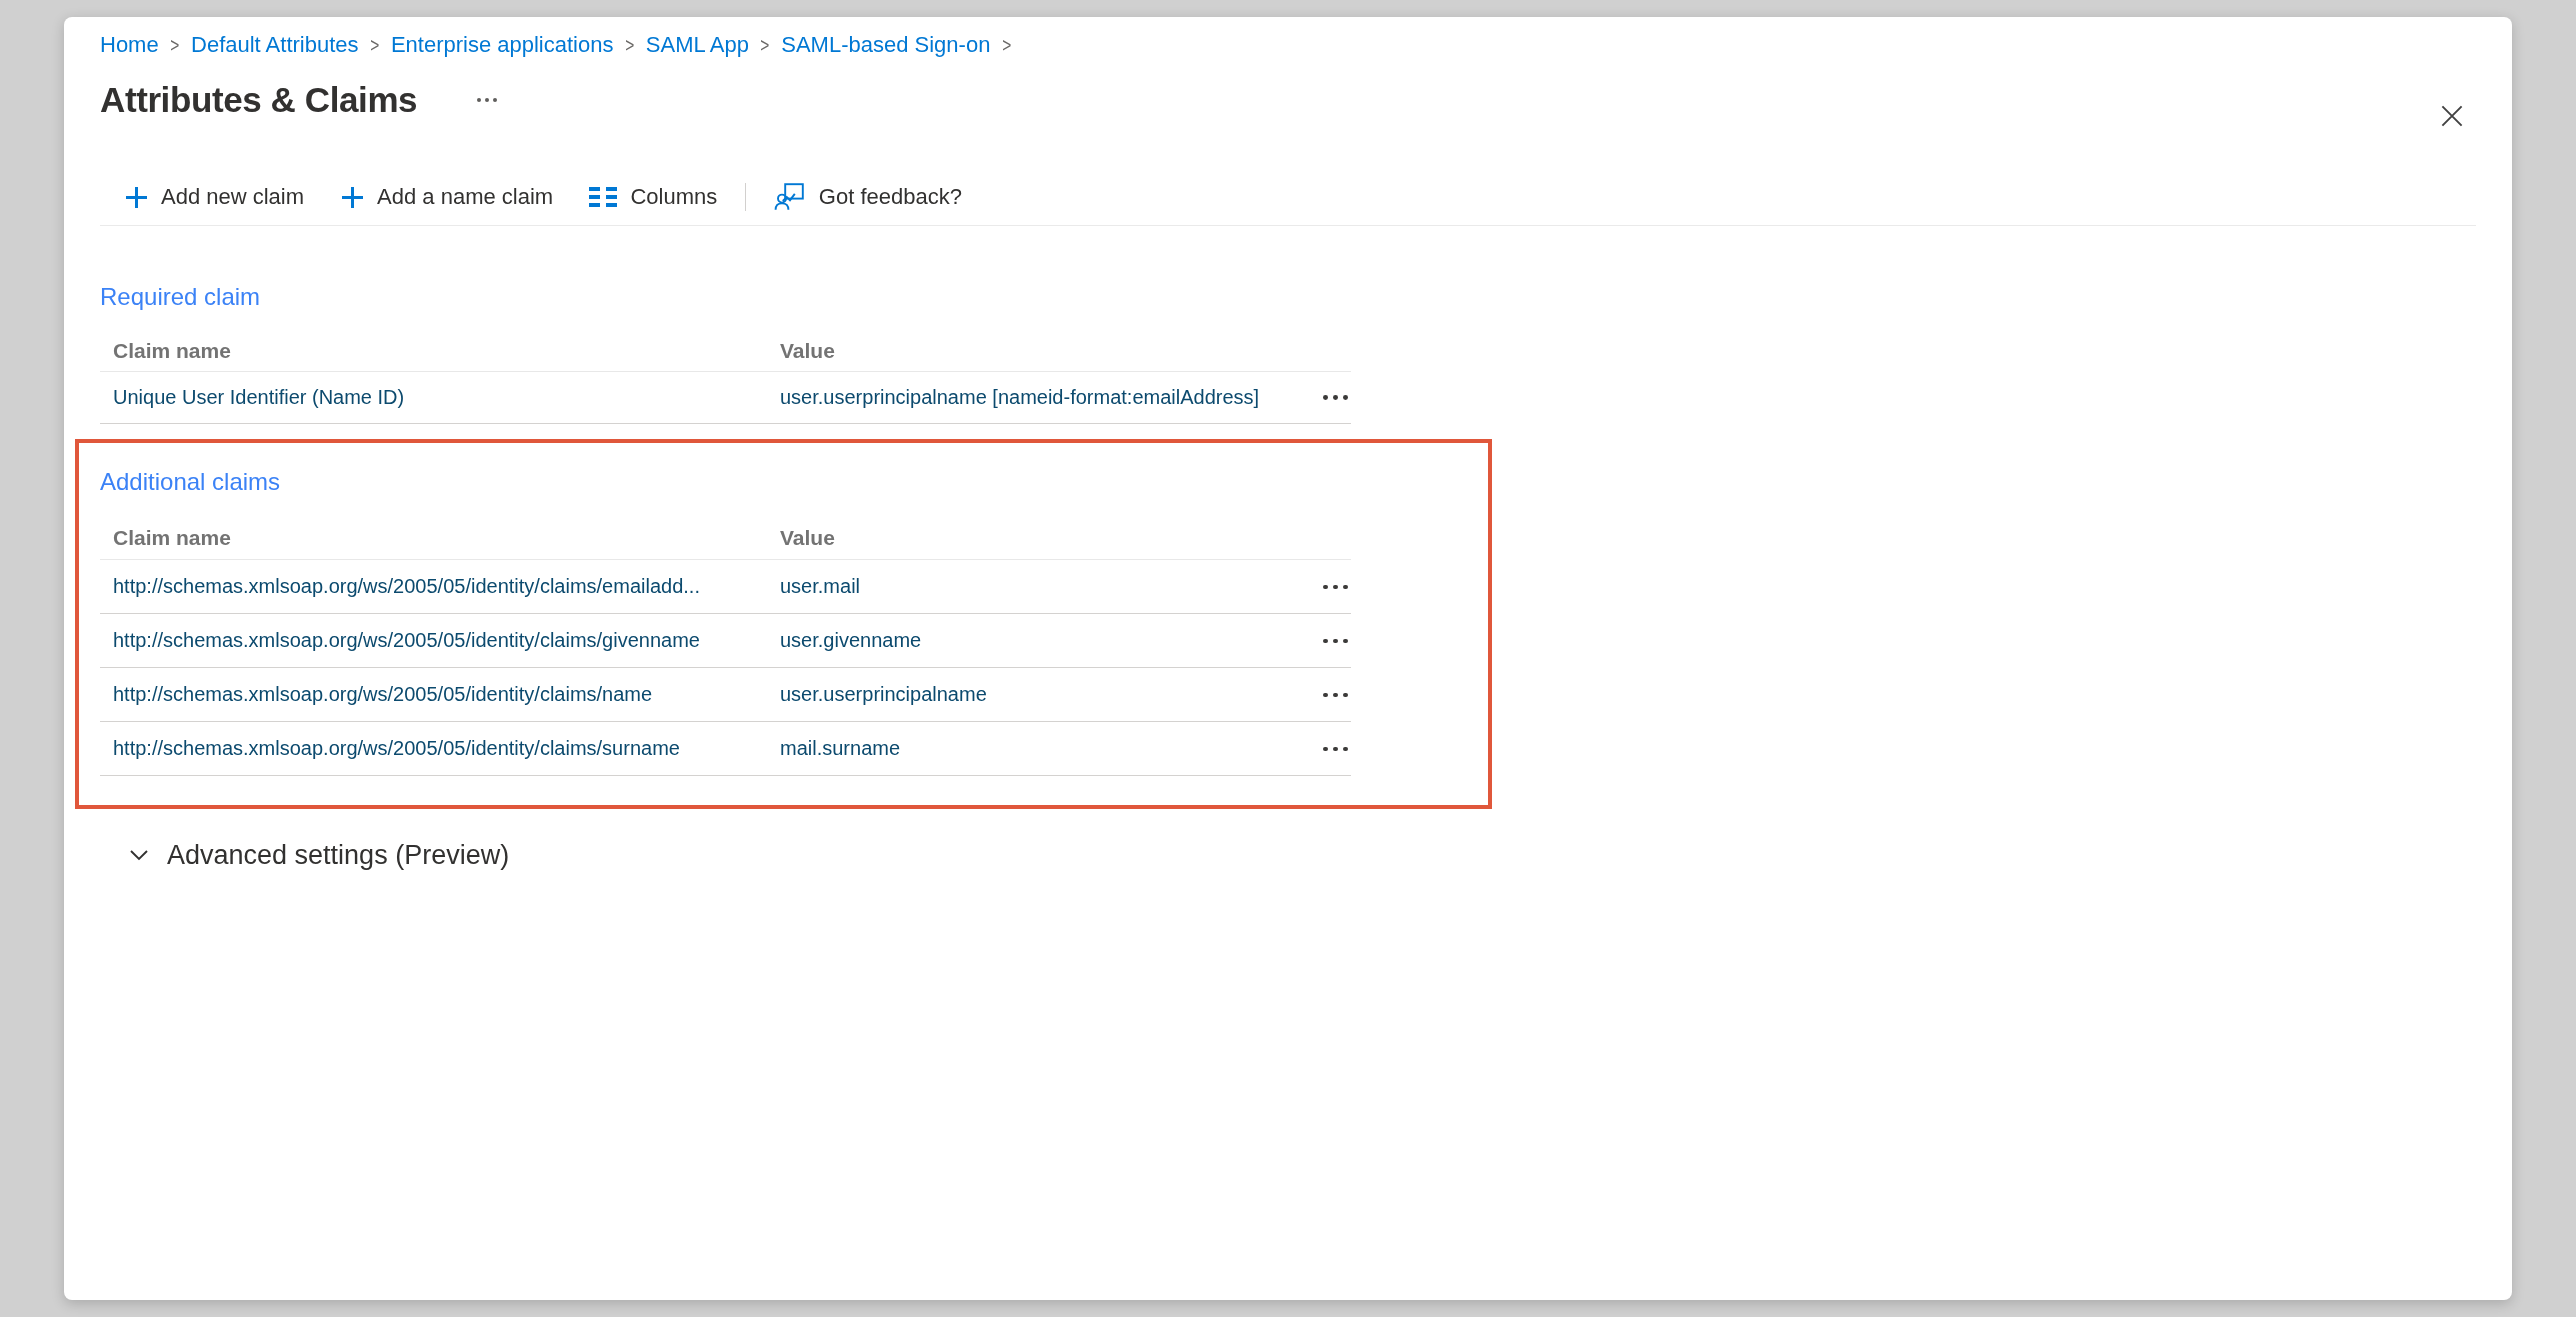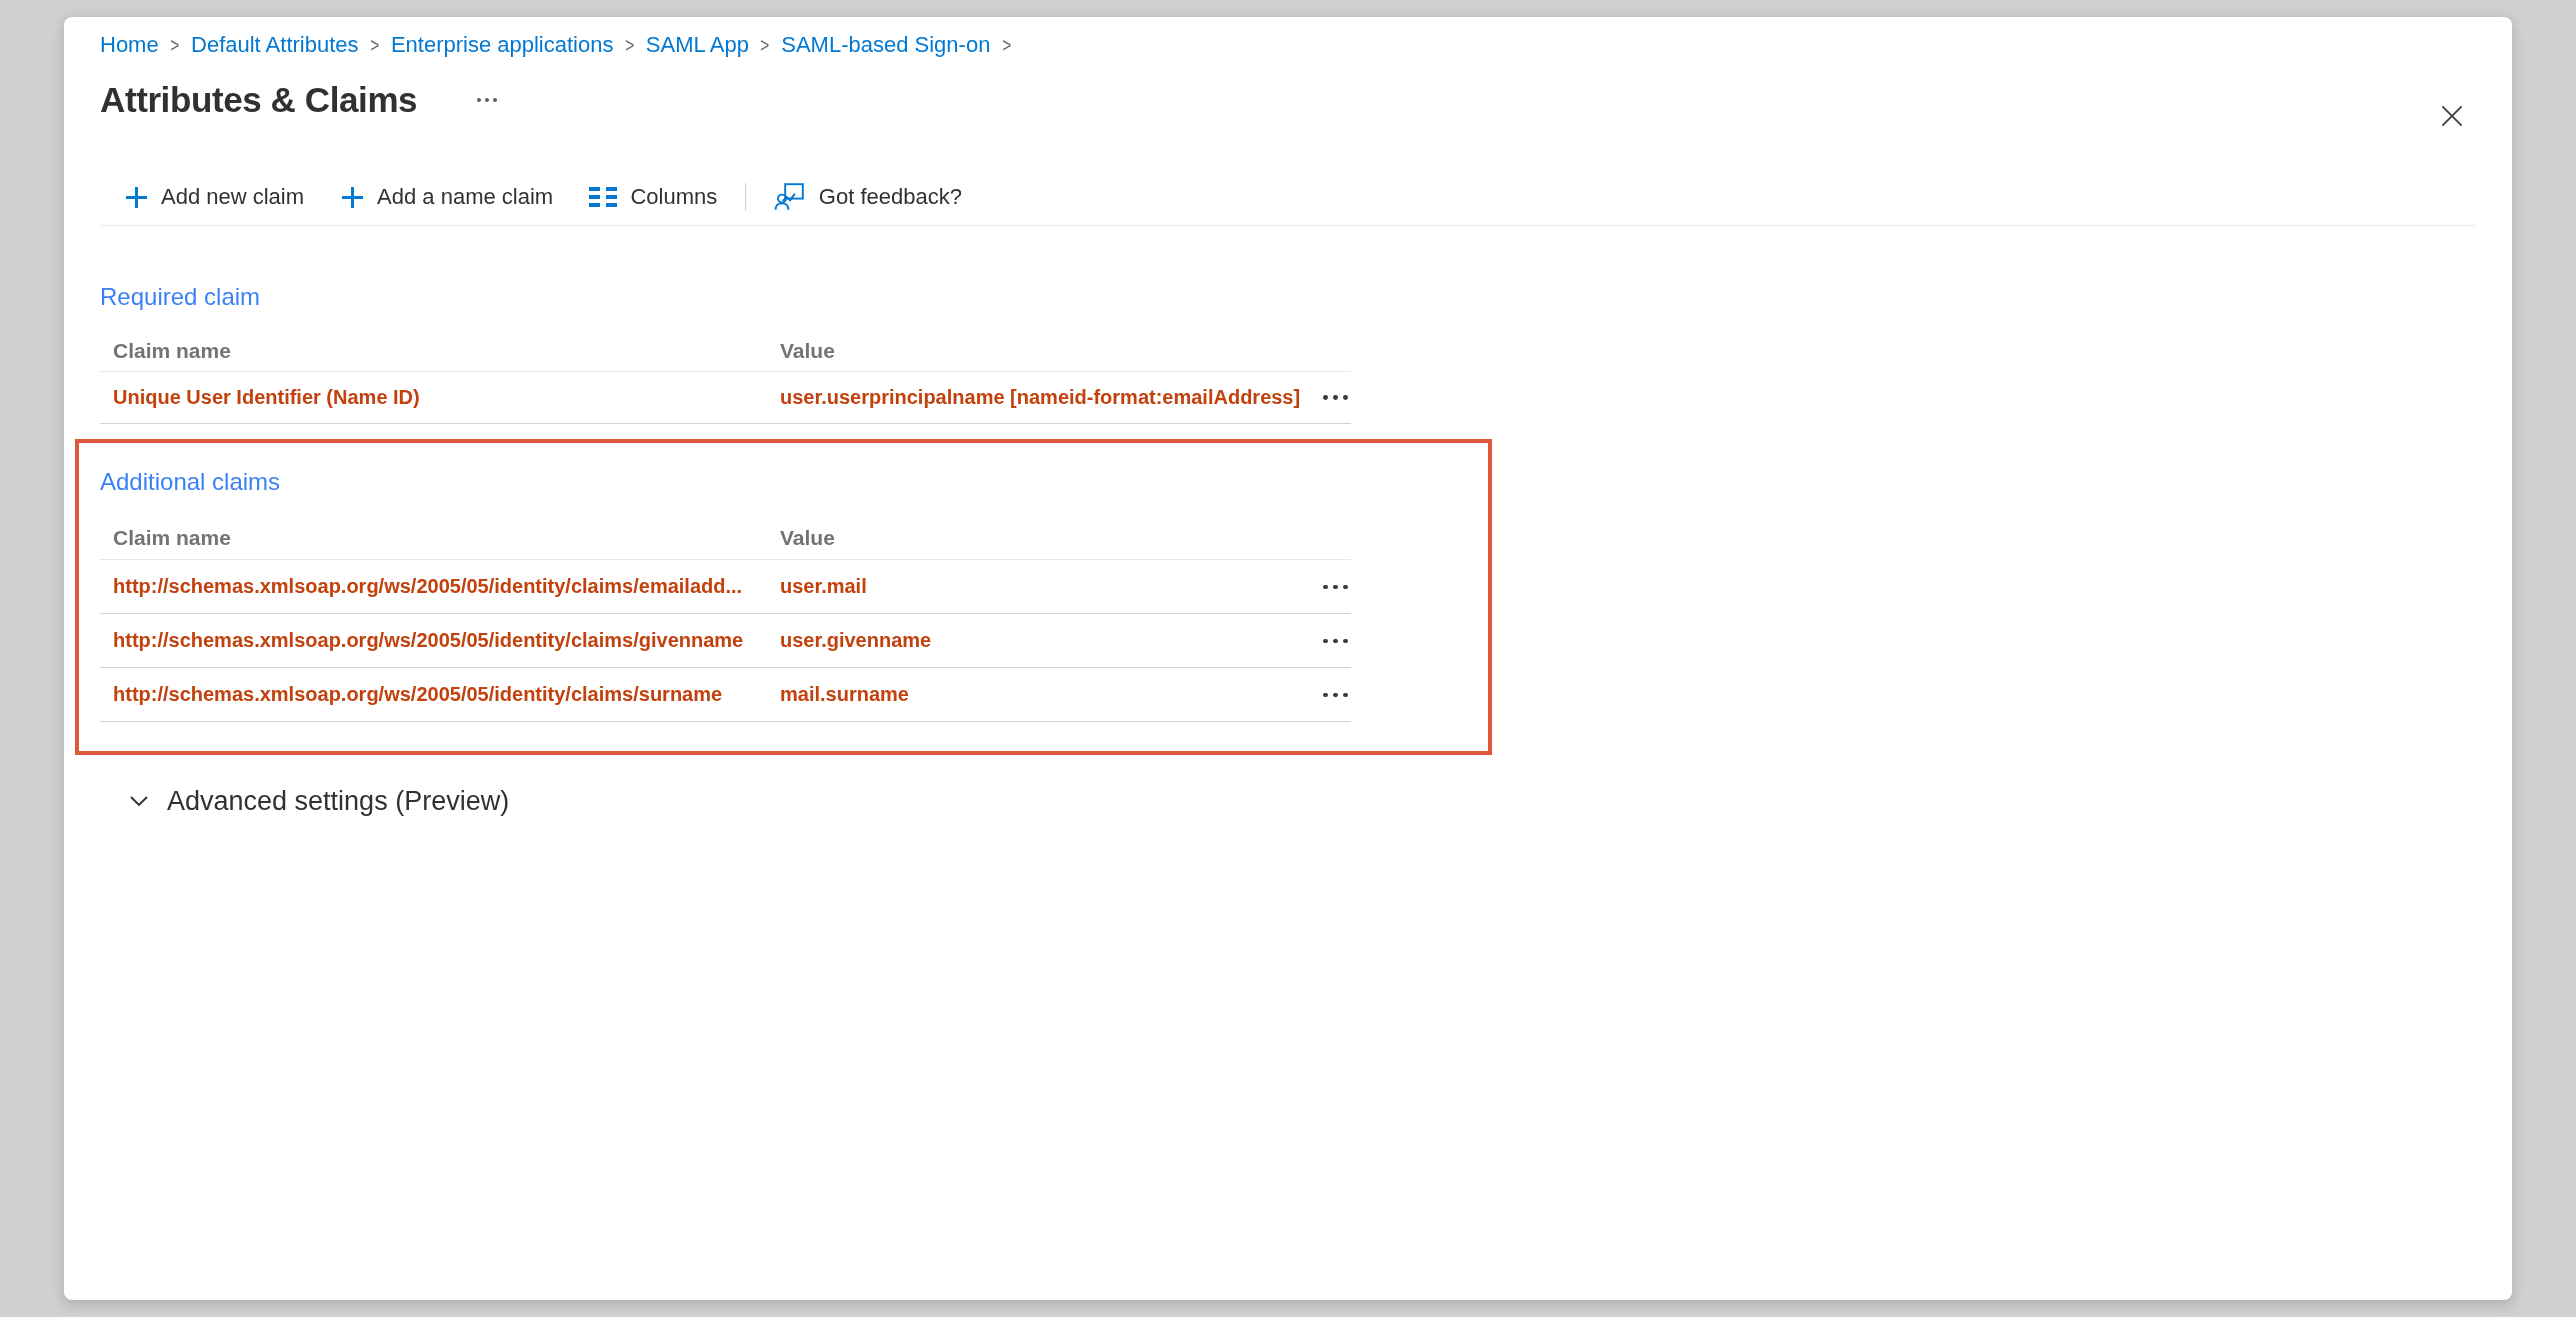--- a/index.html
+++ b/index.html
@@ -59,21 +59,21 @@
   .tbl{width:1251px;}
   .tbl-head{display:flex;align-items:center;height:40px;border-bottom:1.6px solid #e8e8e8;margin-top:19.4px;}
   .tbl-head.addl{height:42px;margin-top:20px;}
   .th{font-size:21px;font-weight:700;color:#737373;}
   .tbl-row{display:flex;align-items:center;height:51px;border-bottom:1.6px solid #d4d2d0;}
   .tbl-row.addl{height:53px;}
   .cell{box-sizing:border-box;padding-left:13px;white-space:nowrap;overflow:hidden;}
   .col-name{width:667px;flex:none;}
   .col-value{flex:1;}
   .col-menu{width:50px;flex:none;display:flex;justify-content:flex-end;}
-  .td{font-size:20px;color:#c2410c;font-weight:bold;}
+  .td{font-size:20px;color:#0c4a6e;}
   .row-menu{display:flex;gap:4.9px;padding:9.7px 3.2px;cursor:pointer;align-items:center;}
   .row-menu .dot{width:4.9px;height:4.9px;border-radius:50%;background:#3b3a39;}
 
   
   .additional-section{position:relative;width:1251px;margin-top:15.4px;padding:27px 0 33px 0;}
   .highlight-box{position:absolute;left:-25px;top:0;width:1417px;height:100%;
     border:4px solid #e0573b;box-sizing:border-box;pointer-events:none;}
 
   
   .advanced-row{display:flex;align-items:center;margin-top:30px;margin-left:27px;height:32px;cursor:pointer;}
@@ -203,20 +203,31 @@
           <div class="cell col-value td">user.givenname</div>
           <div class="col-menu">
             <div class="row-menu">
               <span class="dot"></span>
                 <span class="dot"></span>
                 <span class="dot"></span>
             </div>
           </div>
         </div>
 
+        <div class="tbl-row addl">
+          <div class="cell col-name td">http://schemas.xmlsoap.org/ws/2005/05/identity/claims/name</div>
+          <div class="cell col-value td">user.userprincipalname</div>
+          <div class="col-menu">
+            <div class="row-menu">
+              <span class="dot"></span>
+                <span class="dot"></span>
+                <span class="dot"></span>
+            </div>
+          </div>
+        </div>
 
         <div class="tbl-row addl">
           <div class="cell col-name td">http://schemas.xmlsoap.org/ws/2005/05/identity/claims/surname</div>
           <div class="cell col-value td">mail.surname</div>
           <div class="col-menu">
             <div class="row-menu">
               <span class="dot"></span>
                 <span class="dot"></span>
                 <span class="dot"></span>
             </div>

